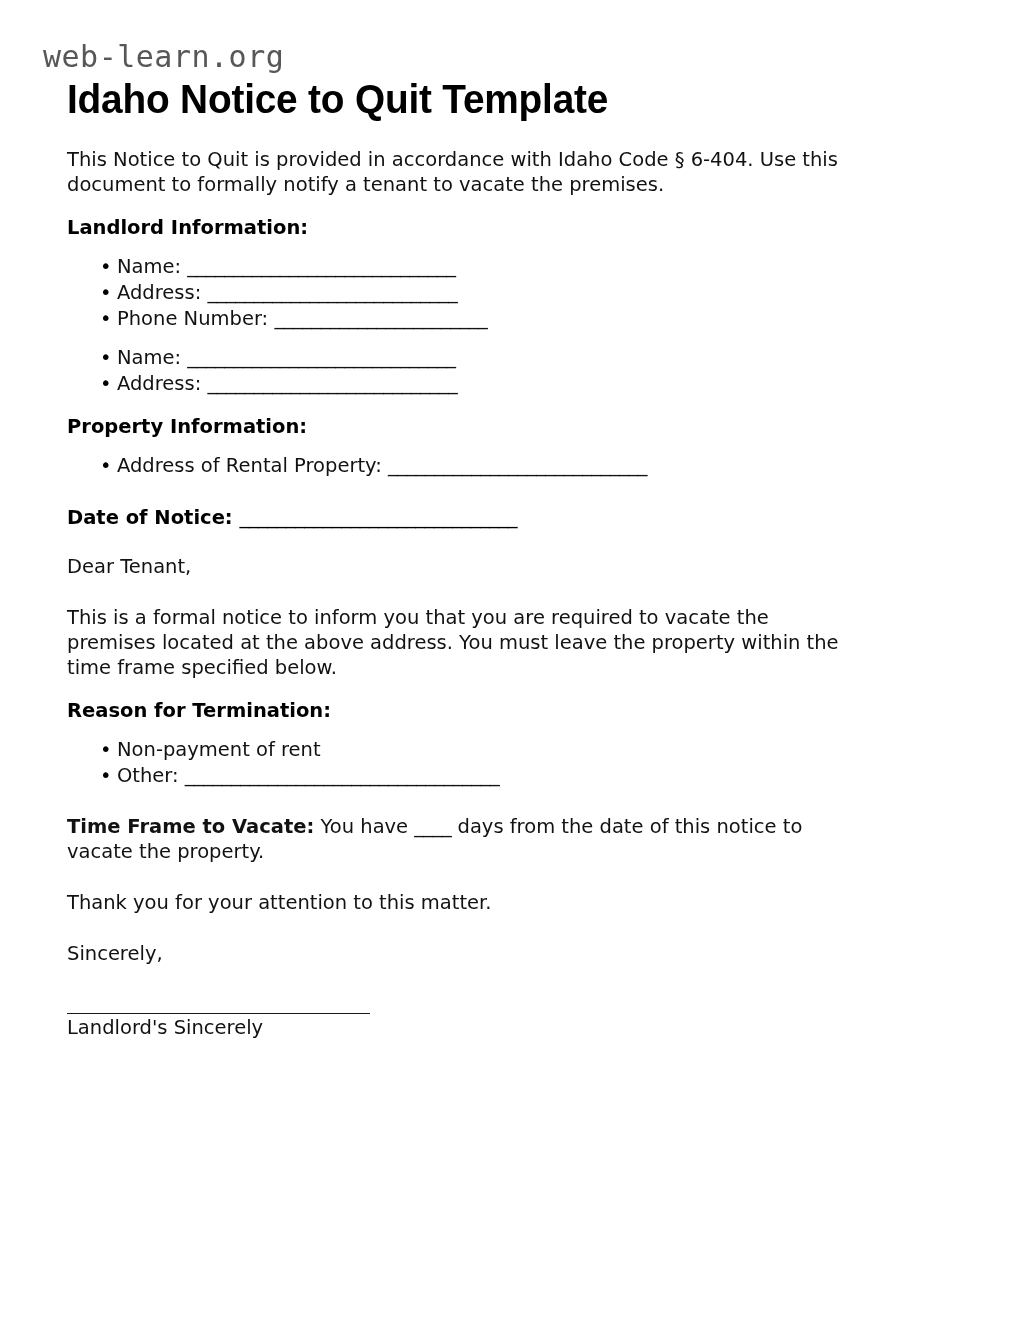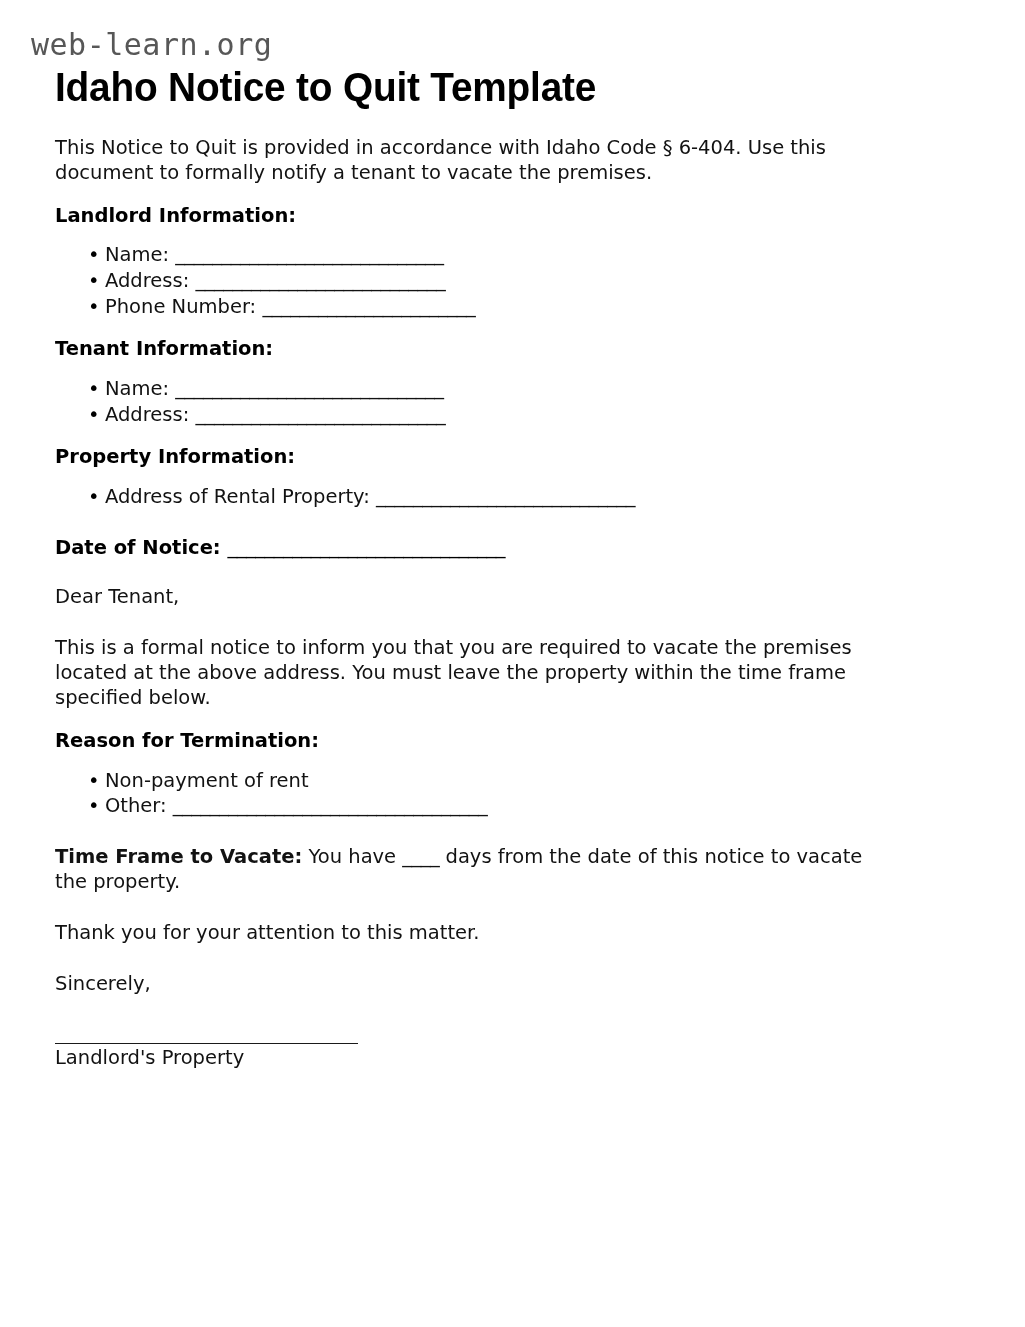--- a/index.html
+++ b/index.html
@@ -13,21 +13,21 @@
     font-family: "DejaVu Sans", sans-serif;
     color: #000000;
     -webkit-font-smoothing: antialiased;
   }
   .page {
     position: relative;
     width: 929px;
     height: 1327px;
     background: #ffffff;
     box-sizing: border-box;
-    padding: 0;
+    padding: 12px;
     overflow: hidden;
   }
   .content {
     padding: 30px 60px 0 55px;
   }
 
   
   .watermark {
     font-family: "DejaVu Sans Mono", monospace;
     font-size: 30px;
@@ -143,21 +143,20 @@
       <li>
         <span>Address:</span>
         <span class="blank">___________________________</span>
       </li>
       <li>
         <span>Phone Number:</span>
         <span class="blank">_______________________</span>
       </li>
     </ul>
 
-    <h2 class="section-head">Tenant Information:</h2>
     <ul class="bullets">
       <li>
         <span>Name:</span>
         <span class="blank">_____________________________</span>
       </li>
       <li>
         <span>Address:</span>
         <span class="blank">___________________________</span>
       </li>
     </ul>
@@ -195,17 +194,17 @@
       <span class="lead-in">Time Frame to Vacate:</span><span> You have </span><span class="blank">____</span><span> days from the date of this notice to vacate the property.</span>
     </p>
 
 
     <p class="body-text">Thank you for your attention to this matter.</p>
 
     <p class="body-text">Sincerely,</p>
 
     <div class="sign-block">
       <div class="sign-rule"></div>
-      <div class="sign-label">Landlord's Property</div>
+      <div class="sign-label">Landlord's Sincerely</div>
     </div>
 
   </div>
 </div>
 
 </body></html>

